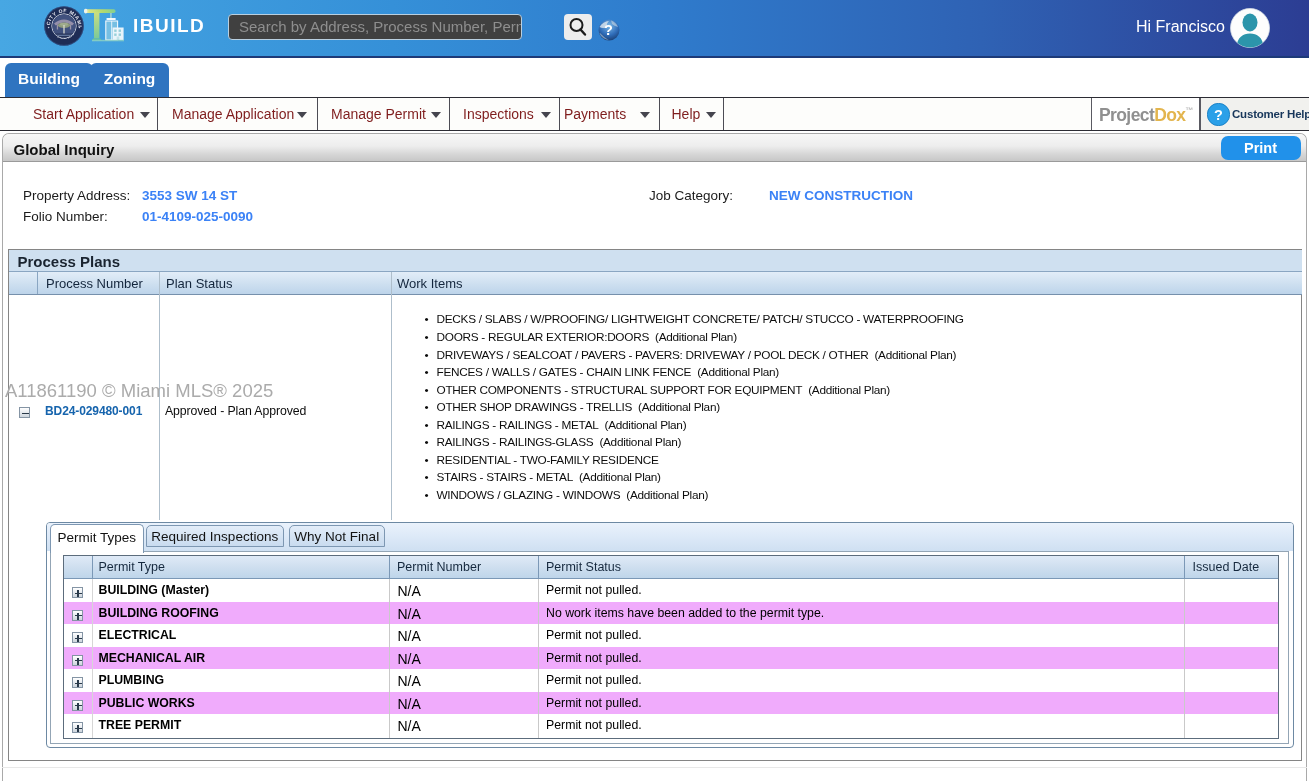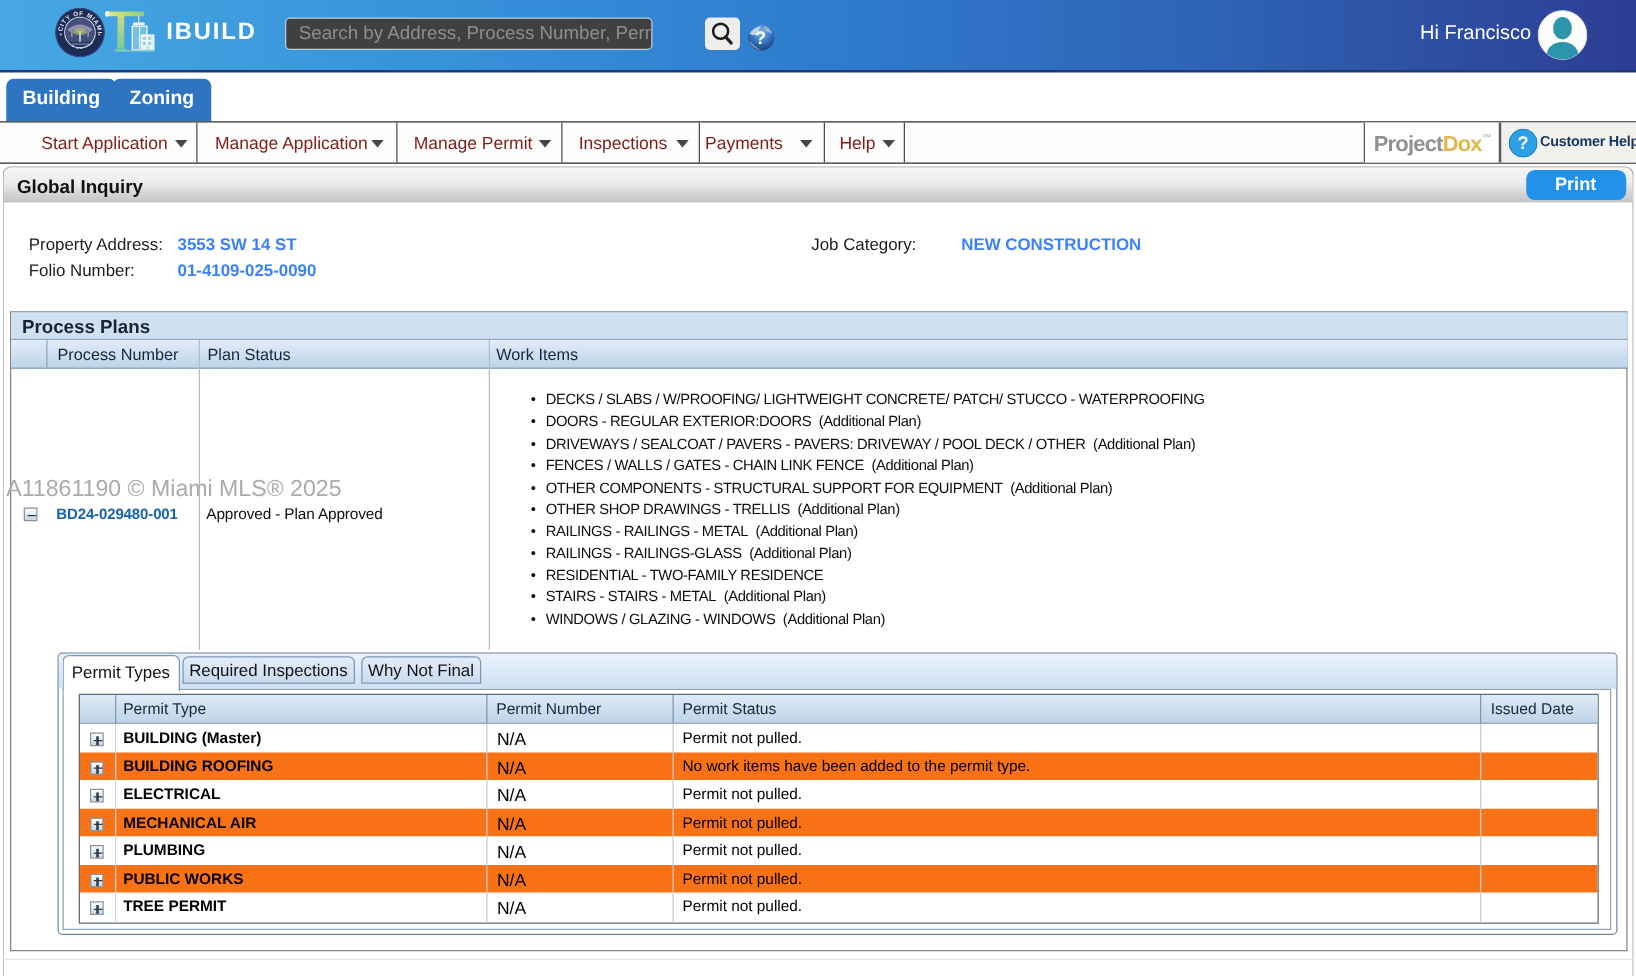--- a/index.html
+++ b/index.html
@@ -67,21 +67,21 @@
   font-size:13.5px; color:#121212; text-align:center; line-height:25px; }
 #tabcontent { position:absolute; z-index:1; left:3.5px; top:27.5px; width:1239px; height:193.5px; background:#fff;
   border:1px solid #93a5b5; }
 
 
 #ptable { position:absolute; left:11.5px; top:3px; width:1216px; height:184px; border:1px solid #5c6c7c; background:#fff; }
 #pthead { position:absolute; left:0; top:0; width:1214px; height:23.5px;
   background:linear-gradient(180deg,#dfeaf7 0%, #cfdfef 50%, #bed5ea 100%); border-bottom:1px solid #7b98b6; }
 .pth { position:absolute; top:4.5px; font-size:12.5px; color:#16293e; }
 .prow { position:absolute; left:0; width:1214px; height:22.5px; }
-.prow.alt { background:#f97316; }
+.prow.alt { background:#f0abfc; }
 .pname { position:absolute; left:35px; top:4px; font-size:12.3px; font-weight:bold; color:#000; }
 .pna { position:absolute; left:334px; top:4px; font-size:14px; color:#000; }
 .pst { position:absolute; left:482.5px; top:4px; font-size:12.3px; color:#000; }
 .pticon { position:absolute; left:8px; top:5px; }
 
 
 .pm { width:11px; height:11px; border:1px solid #8494a4; background:linear-gradient(180deg,#ffffff,#cdd5dd);
   position:relative; display:inline-block; }
 .pm::before { content:""; position:absolute; left:2px; top:4.5px; width:7px; height:1.4px; background:#2a3a4a; }
 .pm.plus::after { content:""; position:absolute; left:4.8px; top:2px; width:1.4px; height:7px; background:#2a3a4a; }

